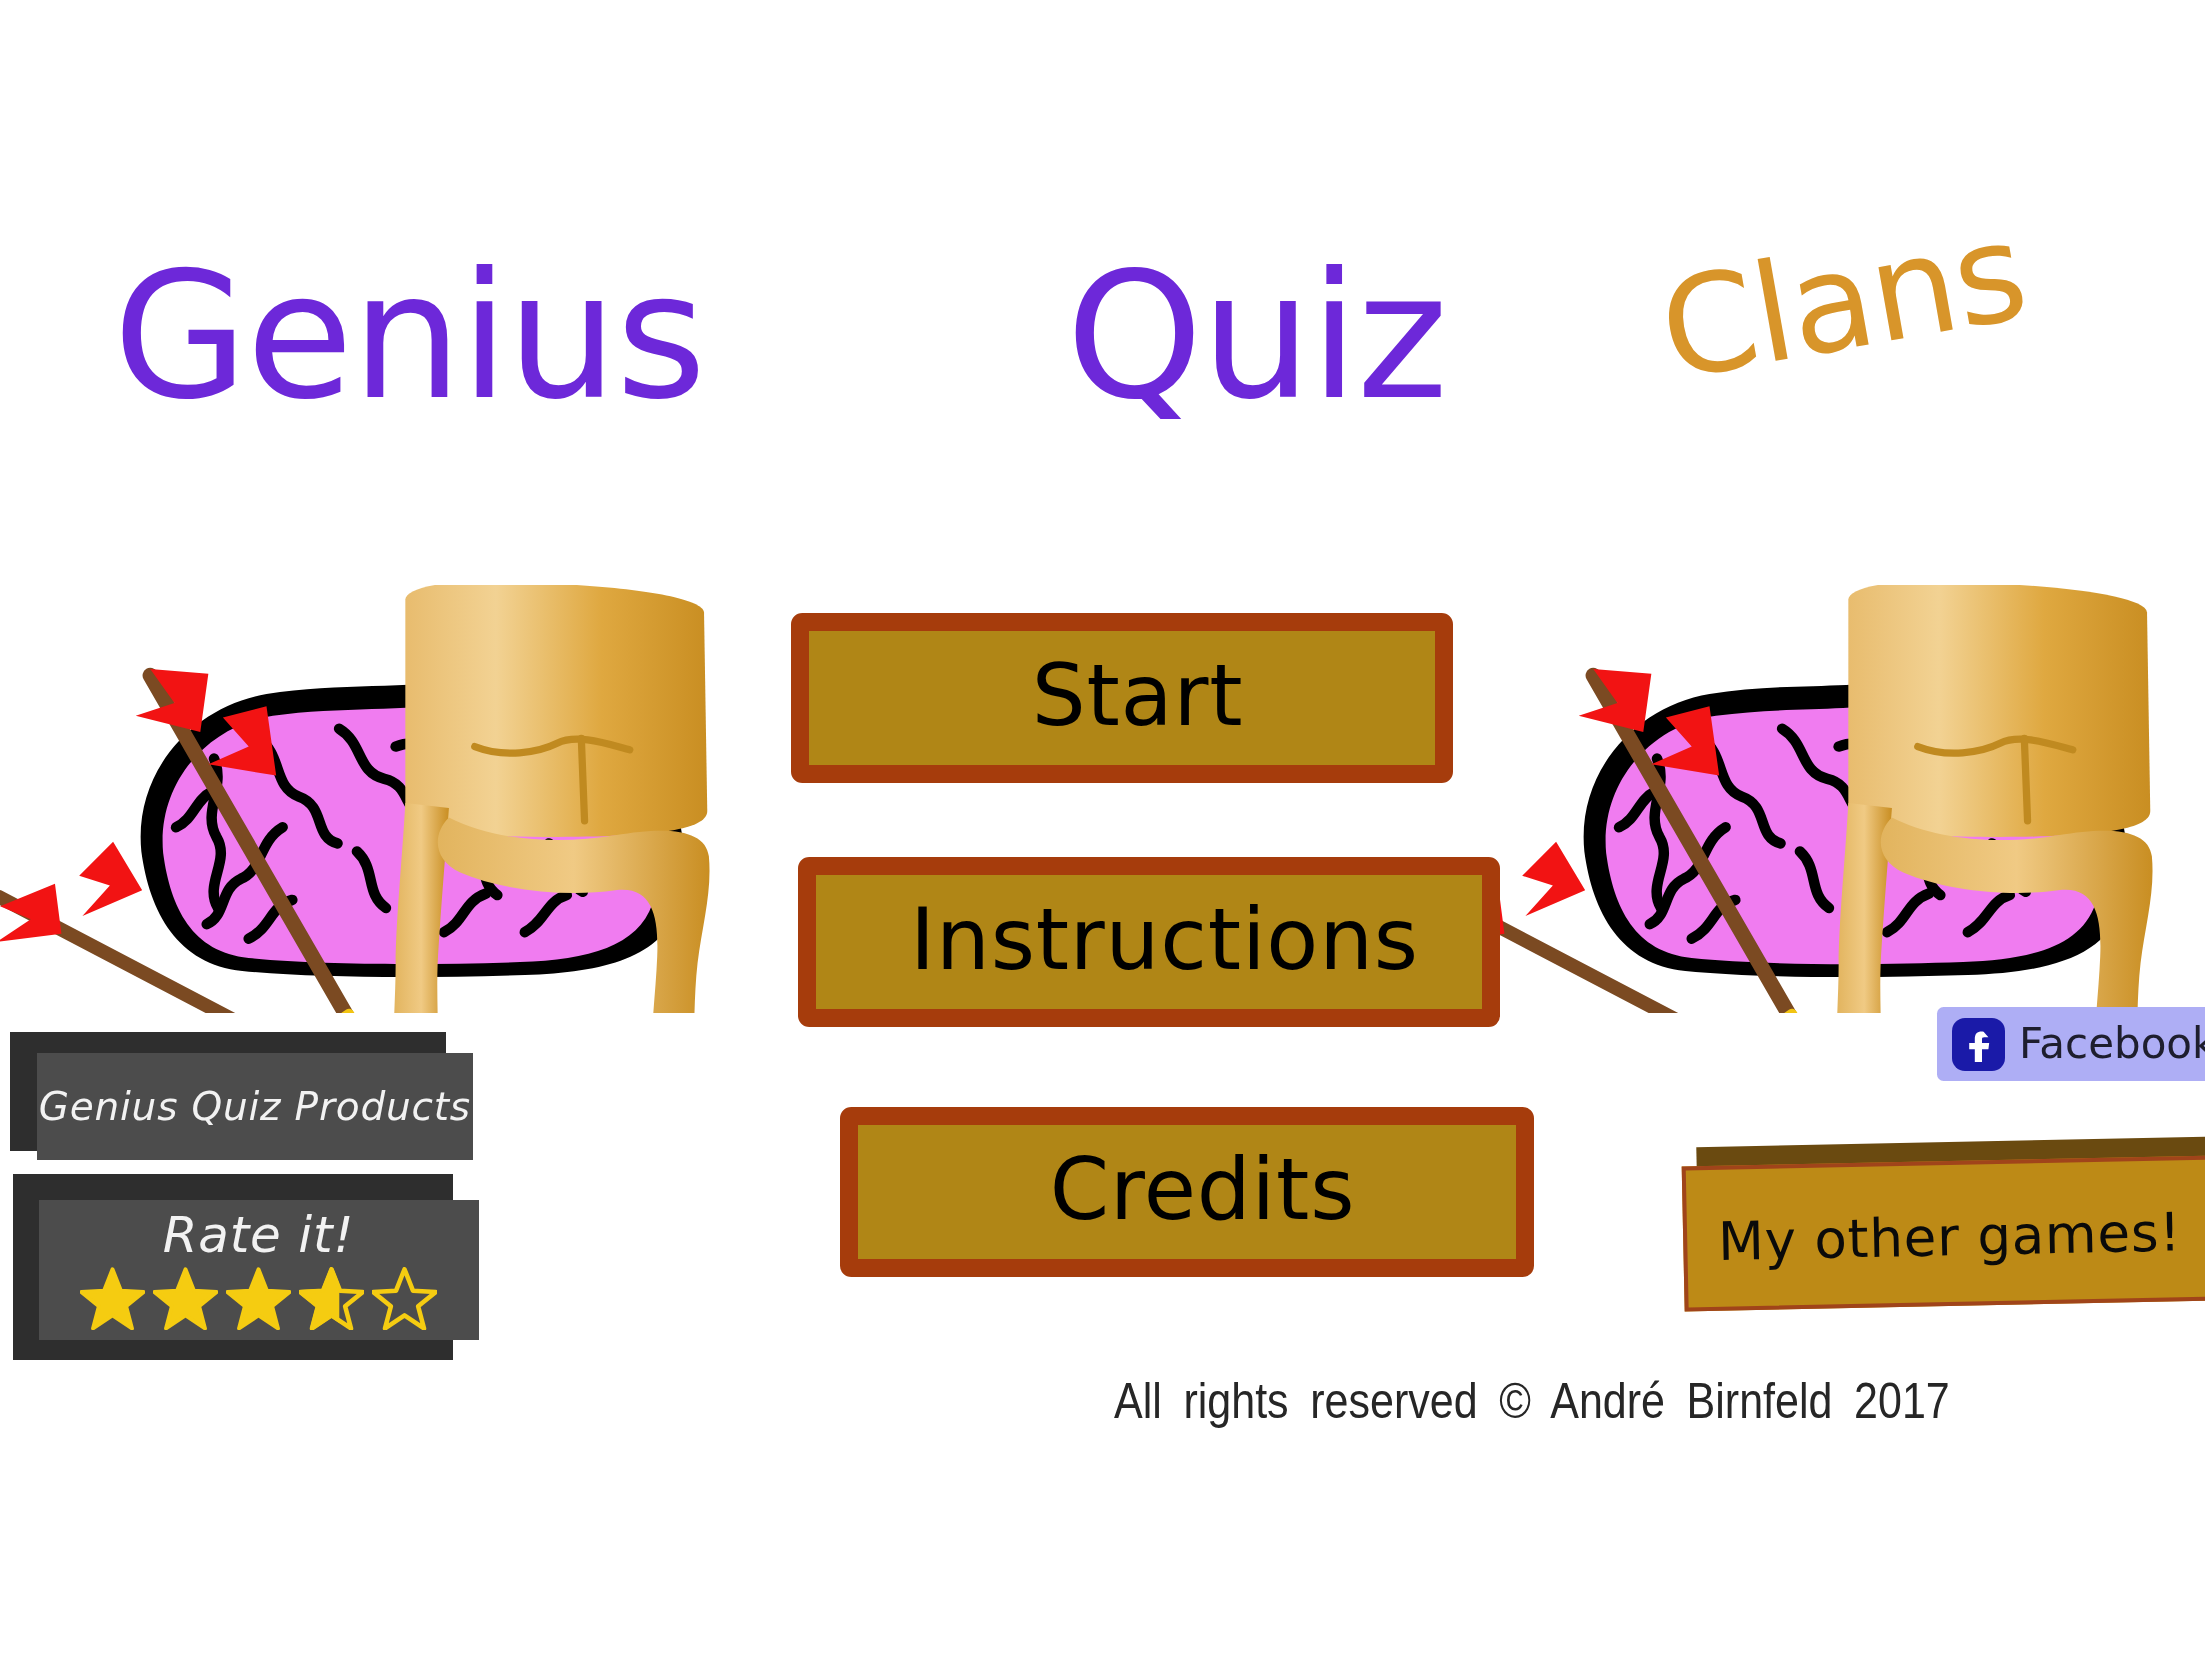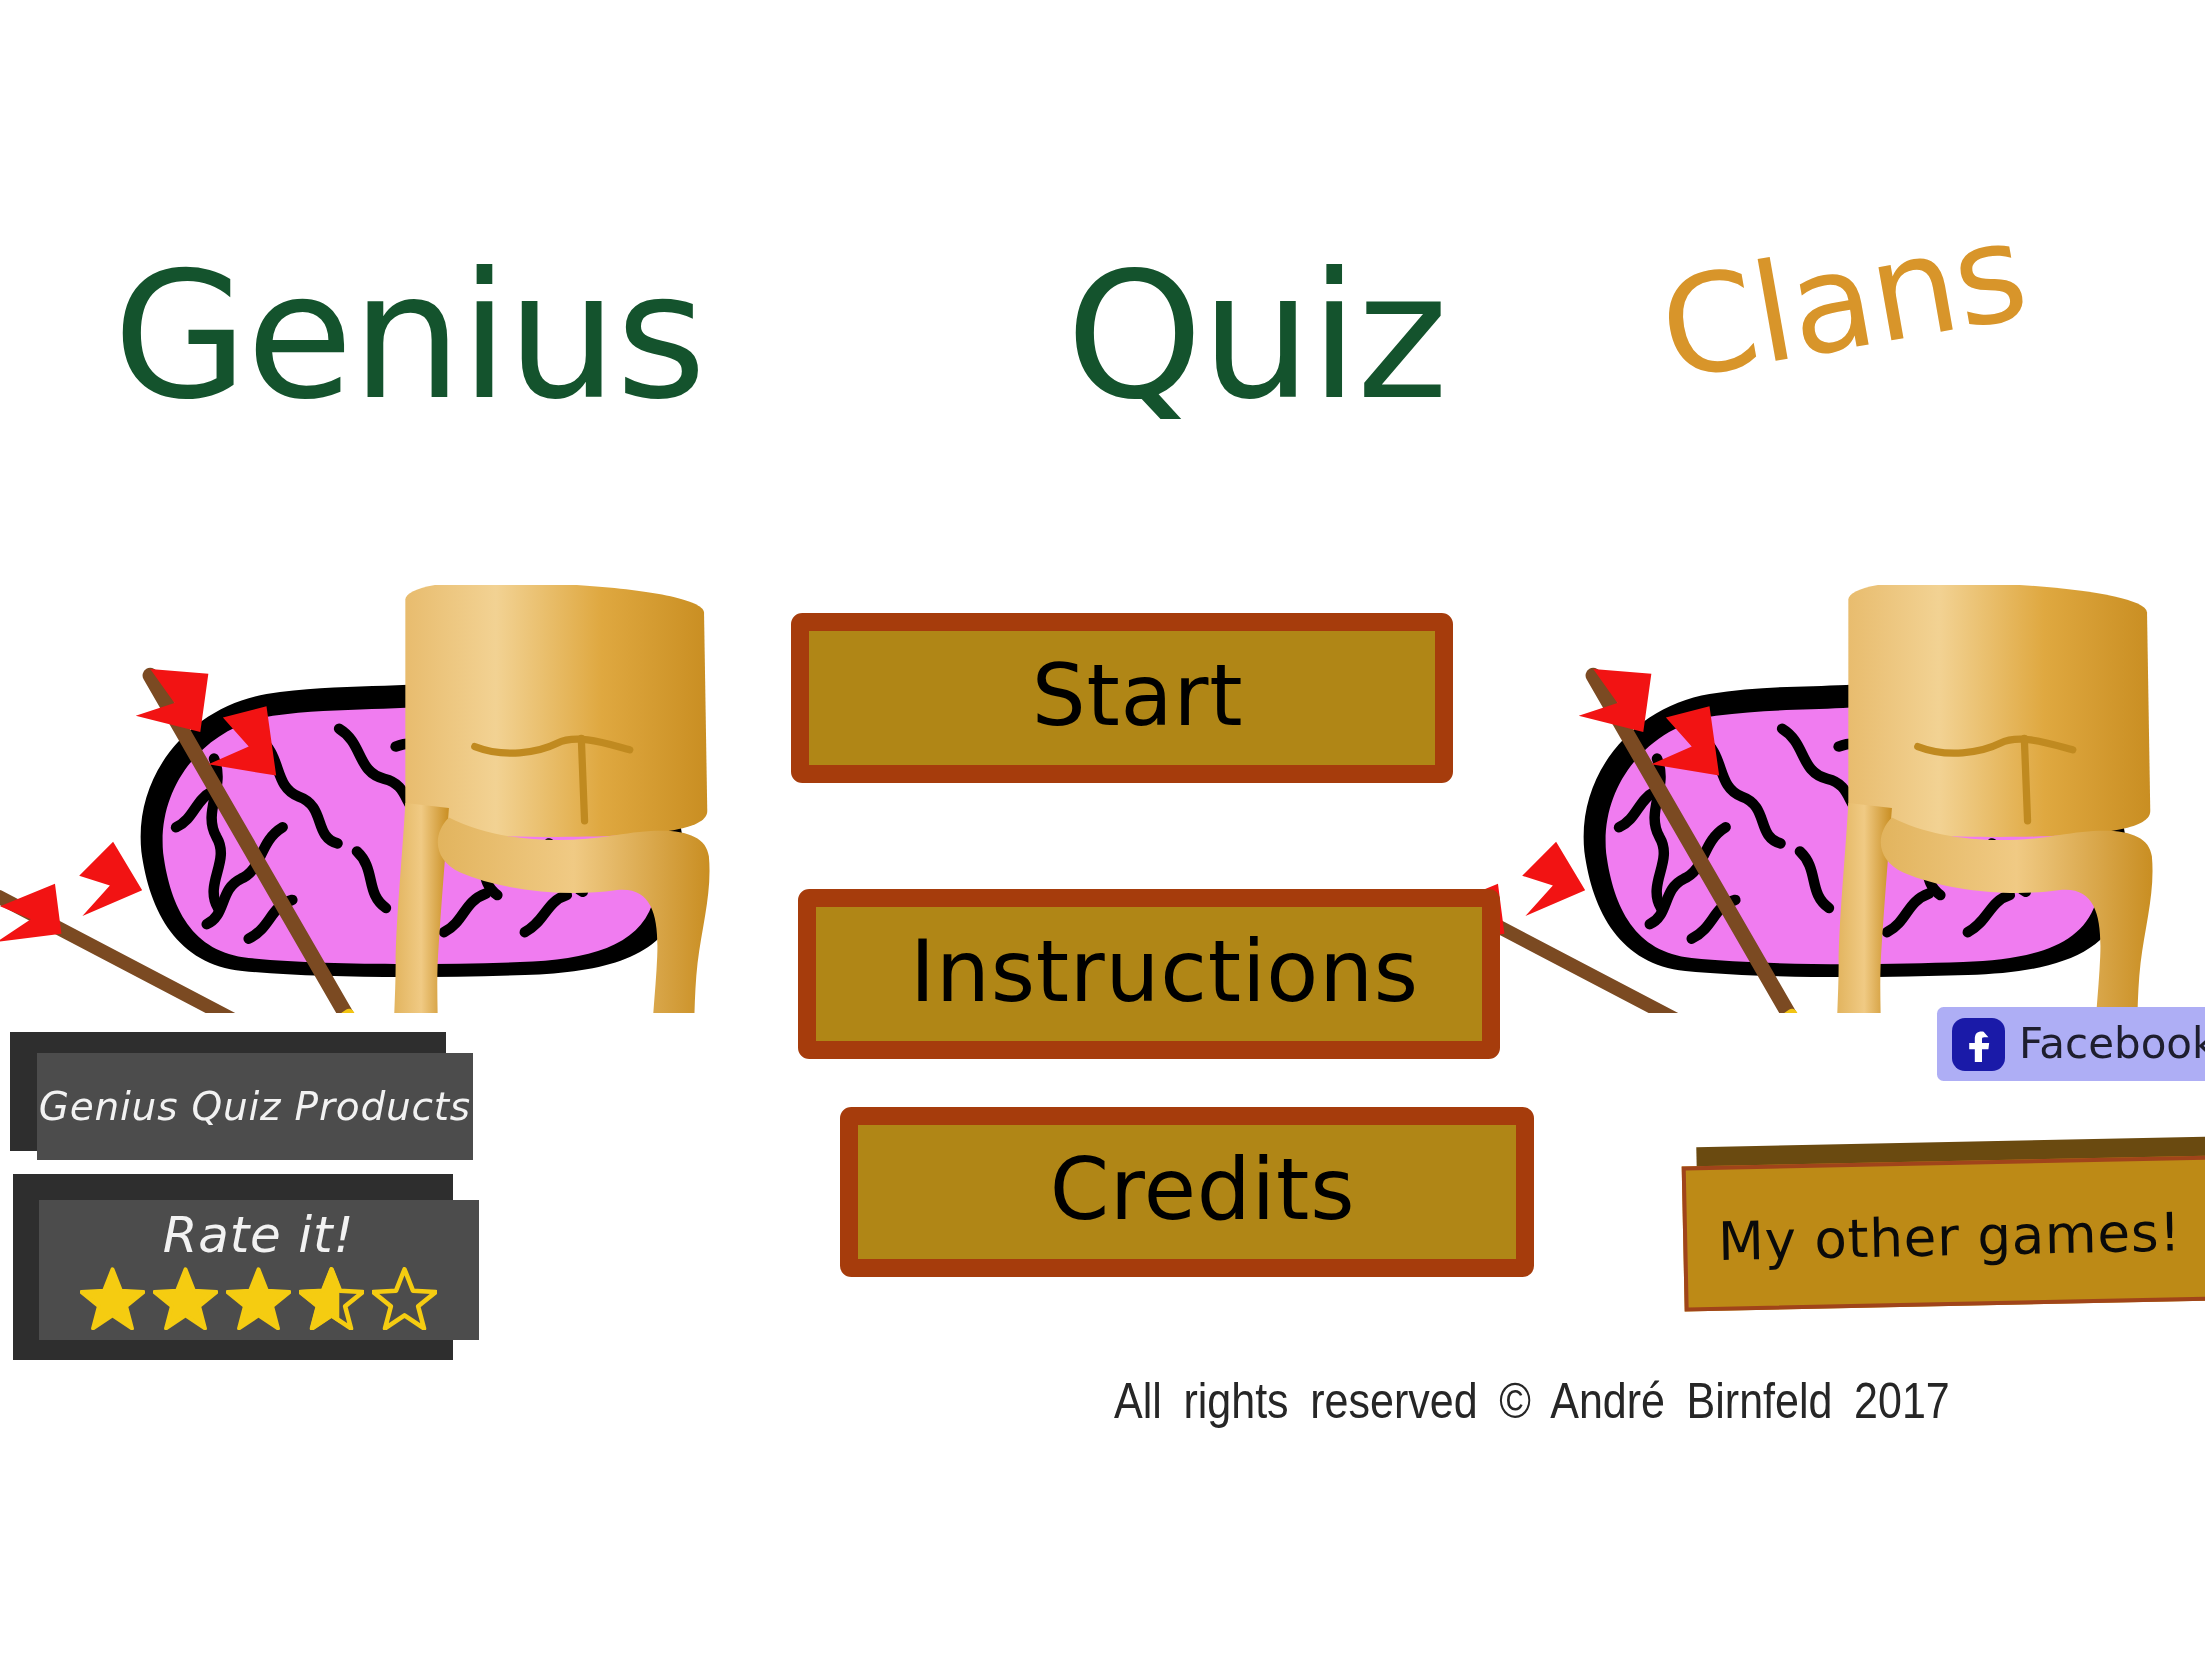--- a/index.html
+++ b/index.html
@@ -20,21 +20,21 @@
   #title-row {
     position: absolute;
     left: 0; top: 242px;
     width: 2205px; height: 307px;
   }
   .title-word {
     position: absolute;
     font-family: "DejaVu Sans", sans-serif;
     font-weight: 400;
     letter-spacing: -1.6px;
-    color: #14532d;
+    color: #6d28d9;
     white-space: nowrap;
     line-height: 1;
   }
   #title-genius {
     left: 113px; top: 8px;
     font-size: 174px;
   }
   #title-quiz {
     left: 1066px; top: 8px;
     font-size: 174px;
@@ -78,21 +78,21 @@
     line-height: 1;
     white-space: nowrap;
     transform: translateY(-3.2px);
   }
   #btn-start {
     left: 791px; top: 613px;
     width: 662px; height: 170px;
   }
   #btn-instructions {
     left: 798px; top: 857px;
-    width: 702px; height: 170px; margin-top: 32px;
+    width: 702px; height: 170px;
   }
   #btn-credits {
     left: 798px; top: 1107px;
     width: 694px; height: 170px; margin-left: 42px;
   }
 
   
   .dark-panel-wrap {
     position: absolute;
     cursor: pointer;

